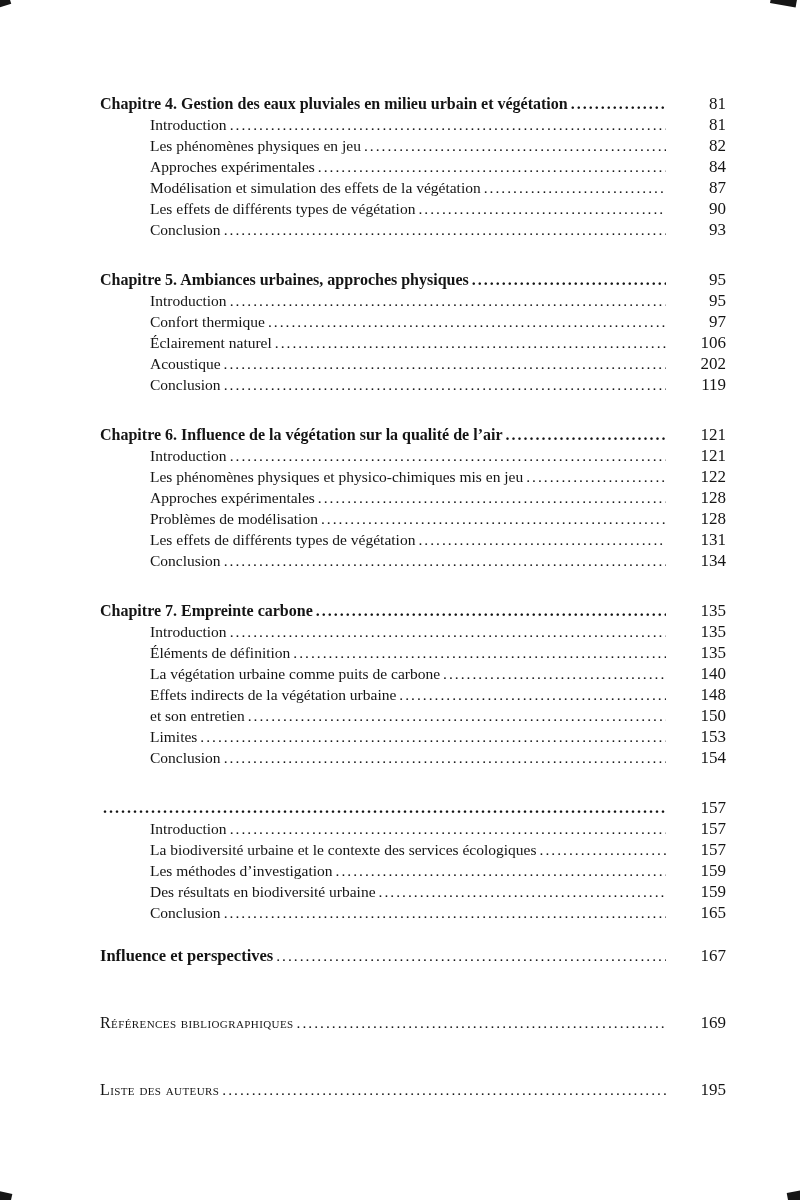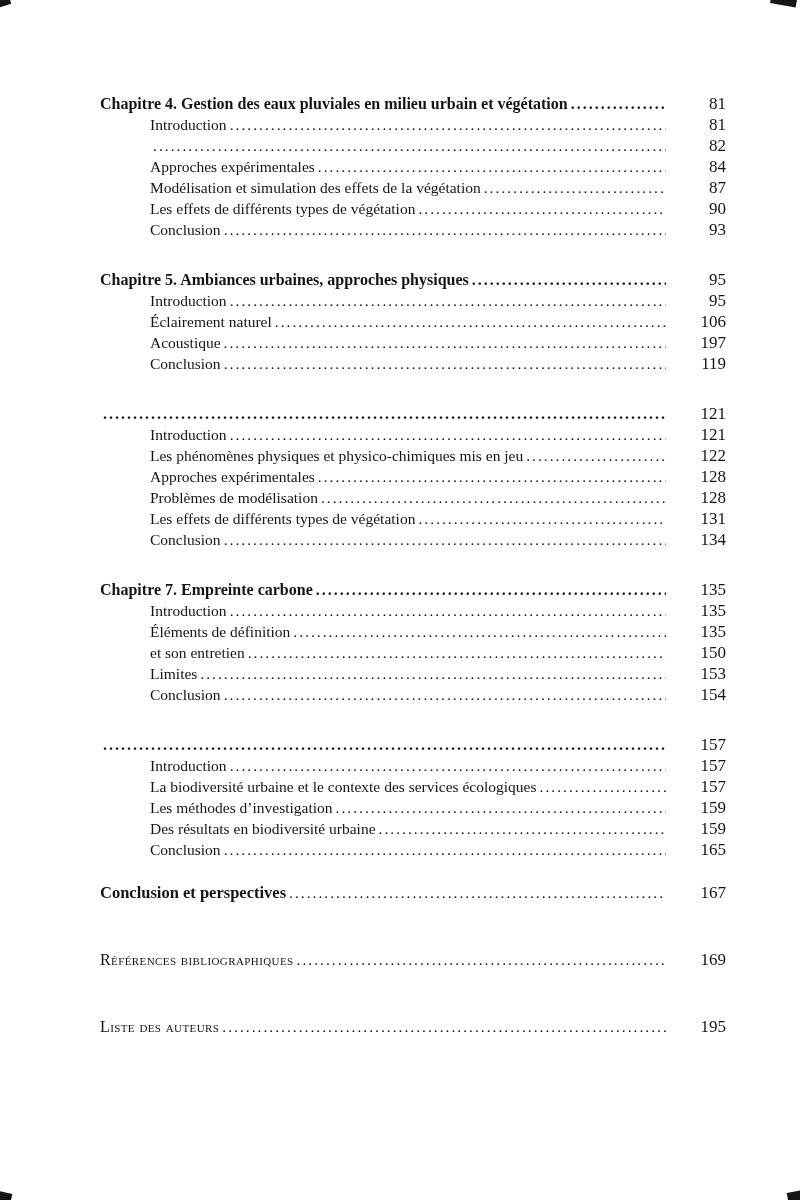--- a/index.html
+++ b/index.html
@@ -83,20 +83,21 @@
       <span class="t">Chapitre 4. Gestion des eaux pluviales en milieu urbain et végétation</span>
       <span class="leader"></span>
       <span class="pg">81</span>
     </div>
     <div class="row entry">
       <span class="t">Introduction</span>
       <span class="leader"></span>
       <span class="pg">81</span>
     </div>
     <div class="row entry">
+      <span class="t">Les phénomènes physiques en jeu</span>
       <span class="leader"></span>
       <span class="pg">82</span>
     </div>
     <div class="row entry">
       <span class="t">Approches expérimentales</span>
       <span class="leader"></span>
       <span class="pg">84</span>
     </div>
     <div class="row entry">
       <span class="t">Modélisation et simulation des effets de la végétation</span>
@@ -120,38 +121,44 @@
       <span class="t">Chapitre 5. Ambiances urbaines, approches physiques</span>
       <span class="leader"></span>
       <span class="pg">95</span>
     </div>
     <div class="row entry">
       <span class="t">Introduction</span>
       <span class="leader"></span>
       <span class="pg">95</span>
     </div>
     <div class="row entry">
+      <span class="t">Confort thermique</span>
+      <span class="leader"></span>
+      <span class="pg">97</span>
+    </div>
+    <div class="row entry">
       <span class="t">Éclairement naturel</span>
       <span class="leader"></span>
       <span class="pg">106</span>
     </div>
     <div class="row entry">
       <span class="t">Acoustique</span>
       <span class="leader"></span>
-      <span class="pg">197</span>
+      <span class="pg">202</span>
     </div>
     <div class="row entry">
       <span class="t">Conclusion</span>
       <span class="leader"></span>
       <span class="pg">119</span>
     </div>
   </section>
 
   <section class="toc-section">
     <div class="row chapter">
+      <span class="t">Chapitre 6. Influence de la végétation sur la qualité de l’air</span>
       <span class="leader"></span>
       <span class="pg">121</span>
     </div>
     <div class="row entry">
       <span class="t">Introduction</span>
       <span class="leader"></span>
       <span class="pg">121</span>
     </div>
     <div class="row entry">
       <span class="t">Les phénomènes physiques et physico-chimiques mis en jeu</span>
@@ -190,20 +197,30 @@
       <span class="t">Introduction</span>
       <span class="leader"></span>
       <span class="pg">135</span>
     </div>
     <div class="row entry">
       <span class="t">Éléments de définition</span>
       <span class="leader"></span>
       <span class="pg">135</span>
     </div>
     <div class="row entry">
+      <span class="t">La végétation urbaine comme puits de carbone</span>
+      <span class="leader"></span>
+      <span class="pg">140</span>
+    </div>
+    <div class="row entry">
+      <span class="t">Effets indirects de la végétation urbaine</span>
+      <span class="leader"></span>
+      <span class="pg">148</span>
+    </div>
+    <div class="row entry">
       <span class="t">et son entretien</span>
       <span class="leader"></span>
       <span class="pg">150</span>
     </div>
     <div class="row entry">
       <span class="t">Limites</span>
       <span class="leader"></span>
       <span class="pg">153</span>
     </div>
     <div class="row entry">
@@ -239,21 +256,21 @@
       <span class="pg">159</span>
     </div>
     <div class="row entry">
       <span class="t">Conclusion</span>
       <span class="leader"></span>
       <span class="pg">165</span>
     </div>
   </section>
 
   <div class="row standalone bold">
-    <span class="t">Conclusion et perspectives</span>
+    <span class="t">Influence et perspectives</span>
     <span class="leader"></span>
     <span class="pg">167</span>
   </div>
 
   <div class="row standalone smallcaps">
     <span class="t">Références bibliographiques</span>
     <span class="leader"></span>
     <span class="pg">169</span>
   </div>
 

